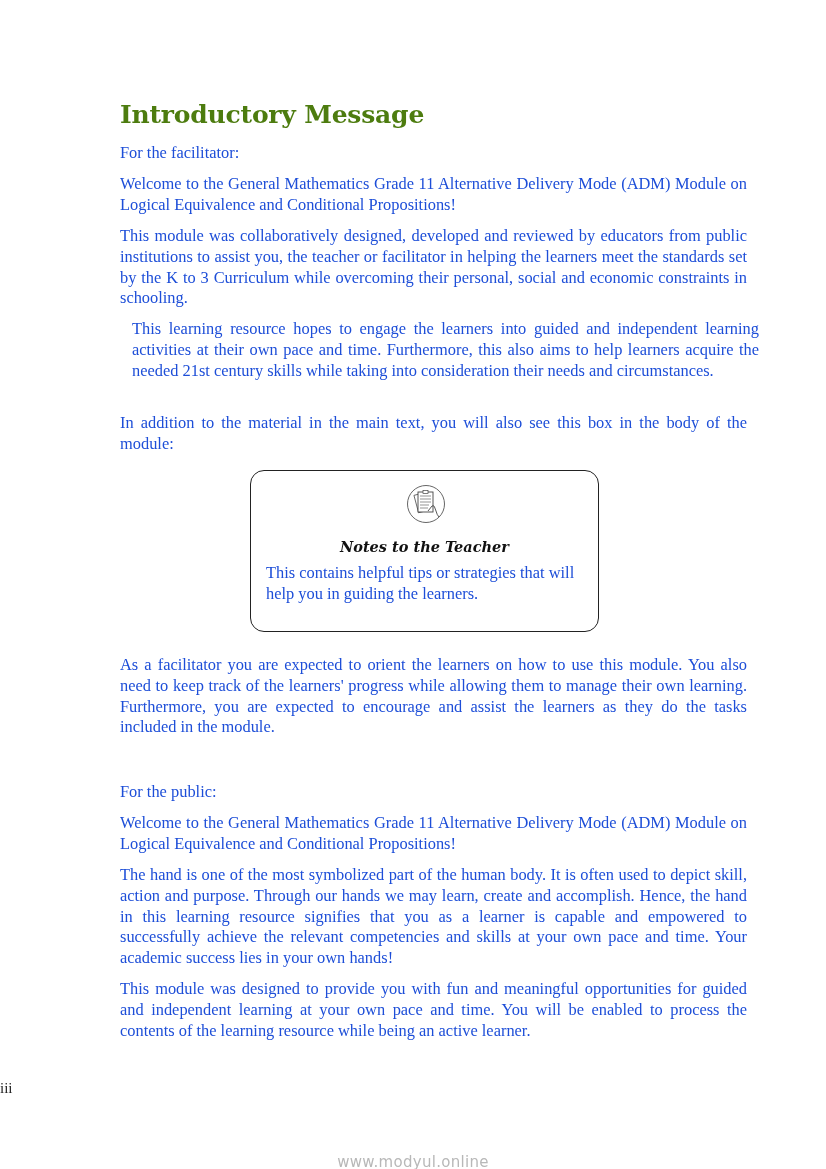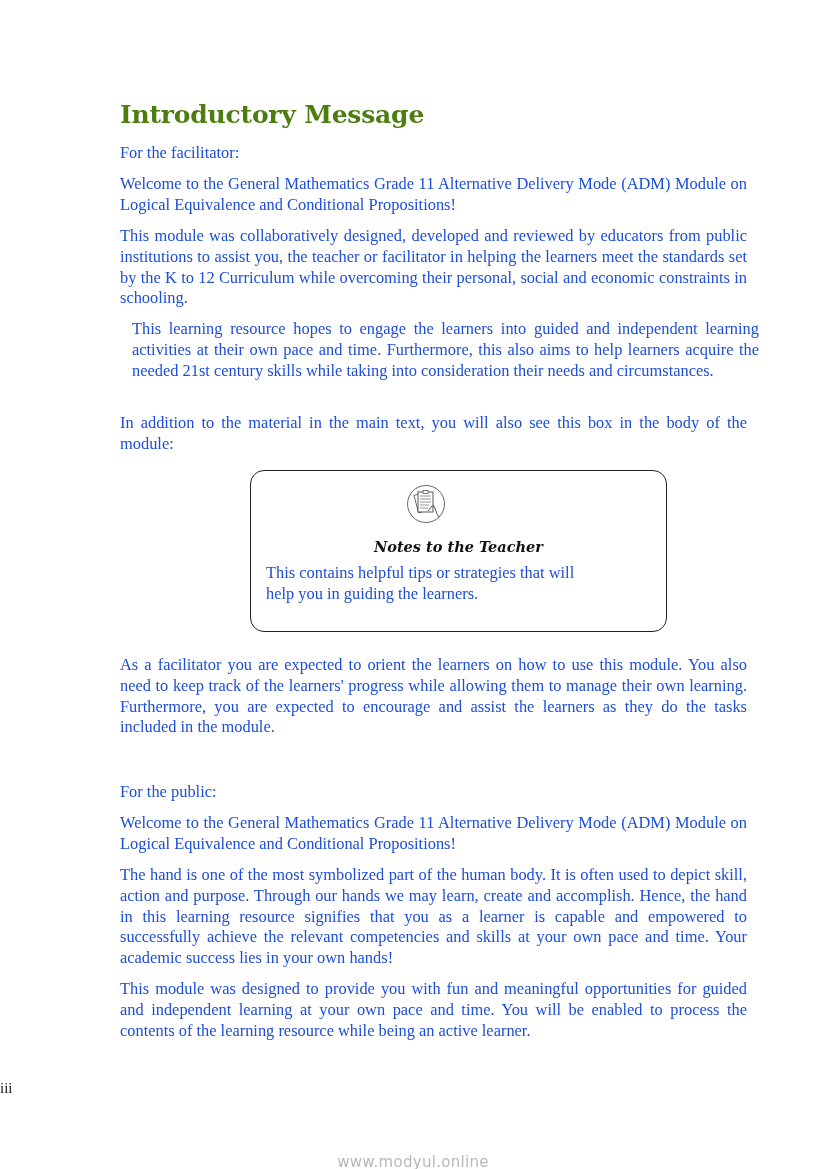--- a/index.html
+++ b/index.html
@@ -15,21 +15,21 @@
     font-size: 25px; letter-spacing: -0.2px; line-height: 32px; color: #4d7c0f;
     white-space: nowrap;
   }
   .p {
     position: absolute; left: 0; width: 627px; margin: 0;
     font-family: "Liberation Serif", serif;
     font-size: 16.4px; line-height: 20.8px;
     text-align: justify; color: #1d4ed8;
   }
   .box {
-    position: absolute; left: 250px; top: 470px; width: 417px; height: 162px;
+    position: absolute; left: 250px; top: 470px; width: 349px; height: 162px;
     border: 1.5px solid #222; border-radius: 14px; box-sizing: border-box;
   }
   .box .icon {
     position: absolute; left: 155px; top: 13px; width: 40px; height: 40px;
   }
   .box .title {
     position: absolute; left: 0; width: 100%; top: 67px; text-align: center;
     font-family: "DejaVu Serif", serif; font-weight: bold; font-style: italic;
     font-size: 14.5px; color: #111;
   }
@@ -47,21 +47,21 @@
   }
 </style>
 </head>
 <body>
 
 <div class="page">
   <h1>Introductory Message</h1>
 
   <p class="p" style="top:143px;">For the facilitator:</p>
   <p class="p" style="top:174px;">Welcome to the General Mathematics Grade 11 Alternative Delivery Mode (ADM) Module on Logical Equivalence and Conditional Propositions!</p>
-  <p class="p" style="top:226px;">This module was collaboratively designed, developed and reviewed by educators  from public institutions to assist you, the teacher or facilitator in helping the learners meet the standards set by the K to 12 Curriculum while overcoming their personal, social and economic constraints in schooling.</p>
+  <p class="p" style="top:226px;">This module was collaboratively designed, developed and reviewed by educators  from public institutions to assist you, the teacher or facilitator in helping the learners meet the standards set by the K to 3 Curriculum while overcoming their personal, social and economic constraints in schooling.</p>
   <p class="p" style="top:319px;margin-left:12px;">This learning resource hopes to engage the learners into guided and independent learning activities at their own pace and time. Furthermore, this also aims to help learners acquire the needed 21st century skills while taking into consideration their needs and circumstances.</p>
   <p class="p" style="top:413px;">In addition to the material in the main text, you will also see this box in the body of the module:</p>
 
   <p class="p" style="top:655px;">As a facilitator you are expected to orient the learners on how to use this module. You also need to keep track of the learners' progress while allowing them to manage their own learning. Furthermore, you are expected to encourage and assist the learners as they do the tasks included in the module.</p>
 
   <p class="p" style="top:782px;">For the public:</p>
   <p class="p" style="top:813px;">Welcome to the General Mathematics Grade 11 Alternative Delivery Mode (ADM) Module on Logical Equivalence and Conditional Propositions!</p>
   <p class="p" style="top:865px;">The hand is one of the most symbolized part of the human body. It is often used to depict skill, action and purpose. Through our hands we may learn, create and accomplish. Hence, the hand in this learning resource signifies that you as a learner is capable and empowered to successfully achieve the relevant competencies and skills at your own pace and time. Your academic success lies in your own hands!</p>
   <p class="p" style="top:979px;">This module was designed to provide you with fun and meaningful opportunities for guided and independent learning at your own pace and time. You will be enabled to process the contents of the learning resource while being an active learner.</p>
 </div>

